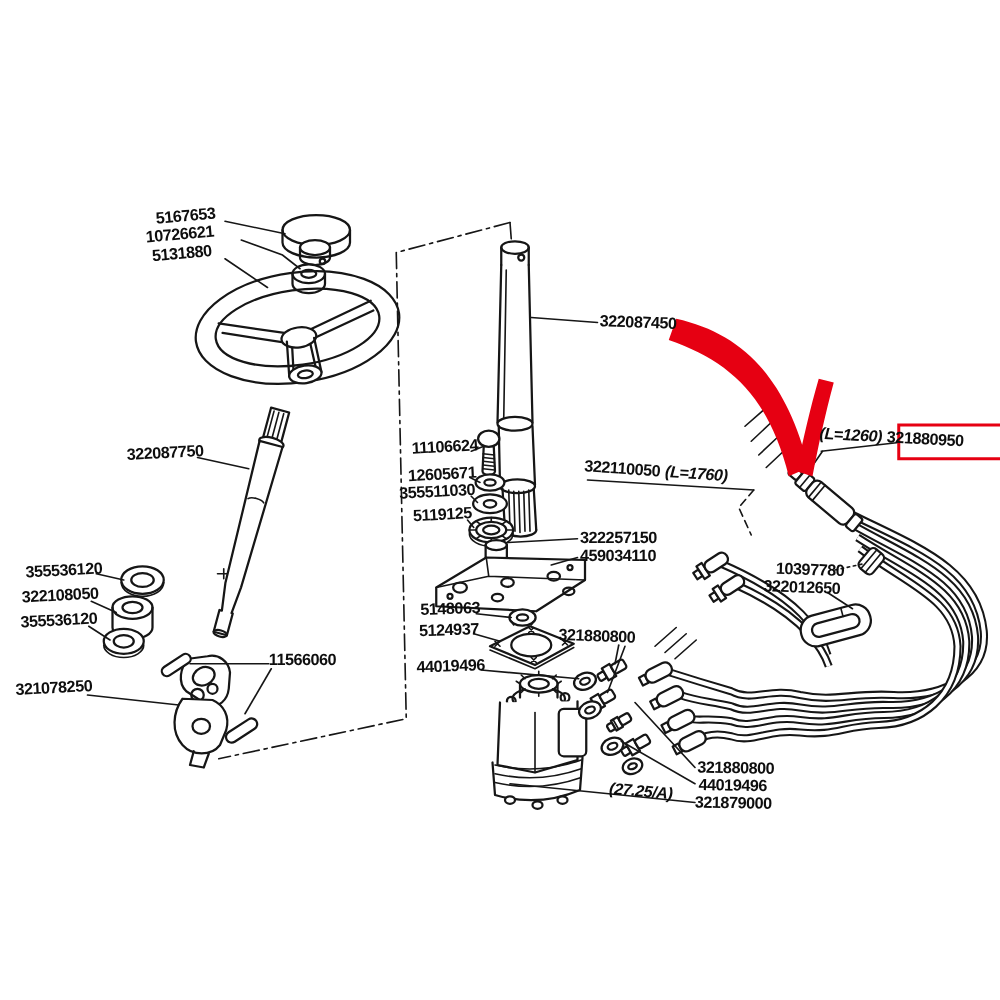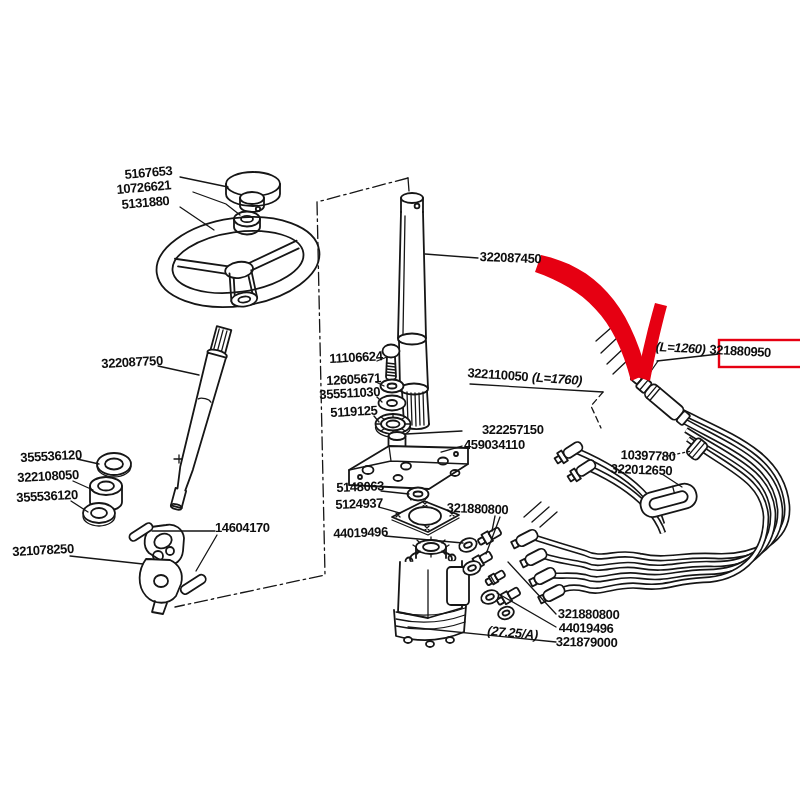--- a/index.html
+++ b/index.html
@@ -332,26 +332,26 @@
 </svg>
 
   <div class="lbl" style="left:124px;top:168px;transform:rotate(-5deg)">5167653</div>
   <div class="lbl" style="left:116px;top:183px;transform:rotate(-5deg)">10726621</div>
   <div class="lbl" style="left:121px;top:198px;transform:rotate(-5deg)">5131880</div>
   <div class="lbl" style="left:101px;top:357px;transform:rotate(-3deg)">322087750</div>
   <div class="lbl" style="left:20px;top:451px;transform:rotate(-3deg)">355536120</div>
   <div class="lbl" style="left:17px;top:471px;transform:rotate(-3deg)">322108050</div>
   <div class="lbl" style="left:16px;top:491px;transform:rotate(-3deg)">355536120</div>
   <div class="lbl" style="left:12px;top:545px;transform:rotate(-3deg)">321078250</div>
-  <div class="lbl" style="left:215px;top:521px">14604170</div>
+  <div class="lbl" style="left:215px;top:521px">11566060</div>
   <div class="lbl" style="left:329px;top:352px;transform:rotate(-3deg)">11106624</div>
   <div class="lbl" style="left:326px;top:374px;transform:rotate(-3deg)">12605671</div>
   <div class="lbl" style="left:319px;top:388px;transform:rotate(-3deg)">355511030</div>
   <div class="lbl" style="left:330px;top:406px;transform:rotate(-3deg)">5119125</div>
-  <div class="lbl" style="left:482px;top:423px">322257150</div>
+  <div class="lbl" style="left:464px;top:423px">322257150</div>
   <div class="lbl" style="left:464px;top:438px">459034110</div>
   <div class="lbl" style="left:480px;top:250px;transform:rotate(2deg)">322087450</div>
   <div class="lbl" style="left:336px;top:481px;transform:rotate(-2deg)">5148063</div>
   <div class="lbl" style="left:335px;top:498px;transform:rotate(-2deg)">5124937</div>
   <div class="lbl" style="left:447px;top:501px;transform:rotate(2deg)">321880800</div>
   <div class="lbl" style="left:333px;top:527px;transform:rotate(-2deg)">44019496</div>
 
   <div class="lbl" style="left:468px;top:366px;transform:rotate(4deg)">
     <span>322110050</span><span class="italic sp2">(L=1760)</span>
   </div>

